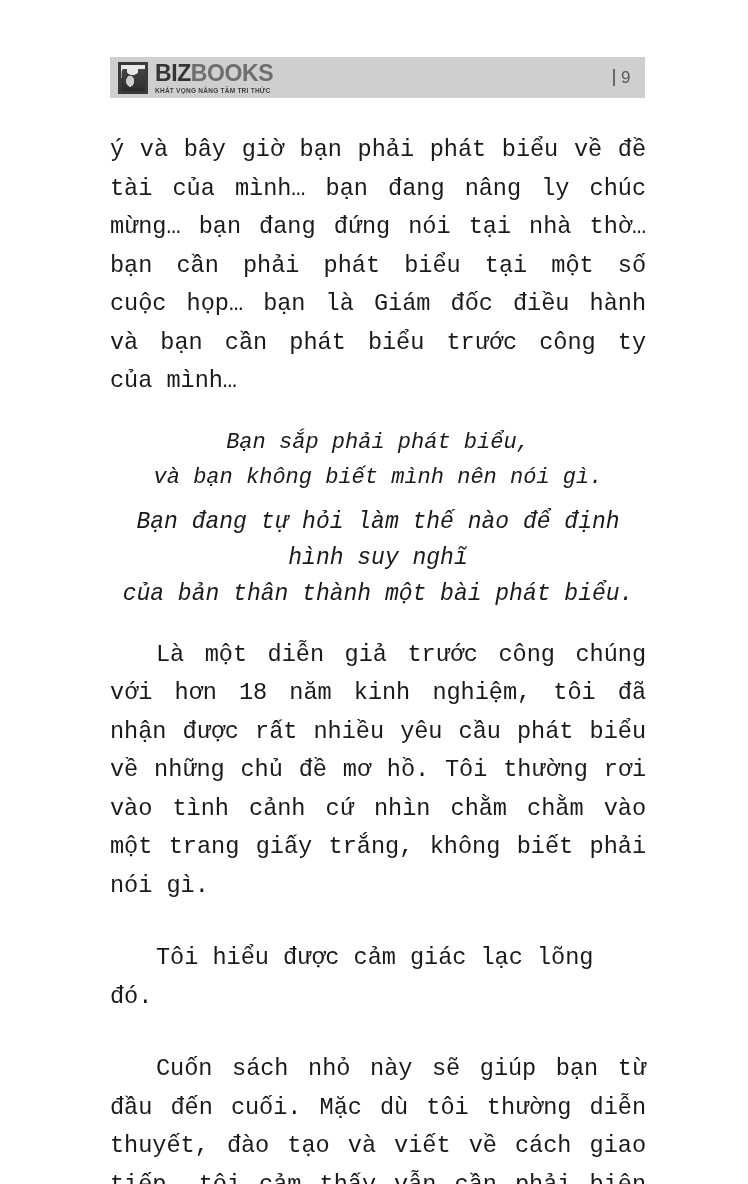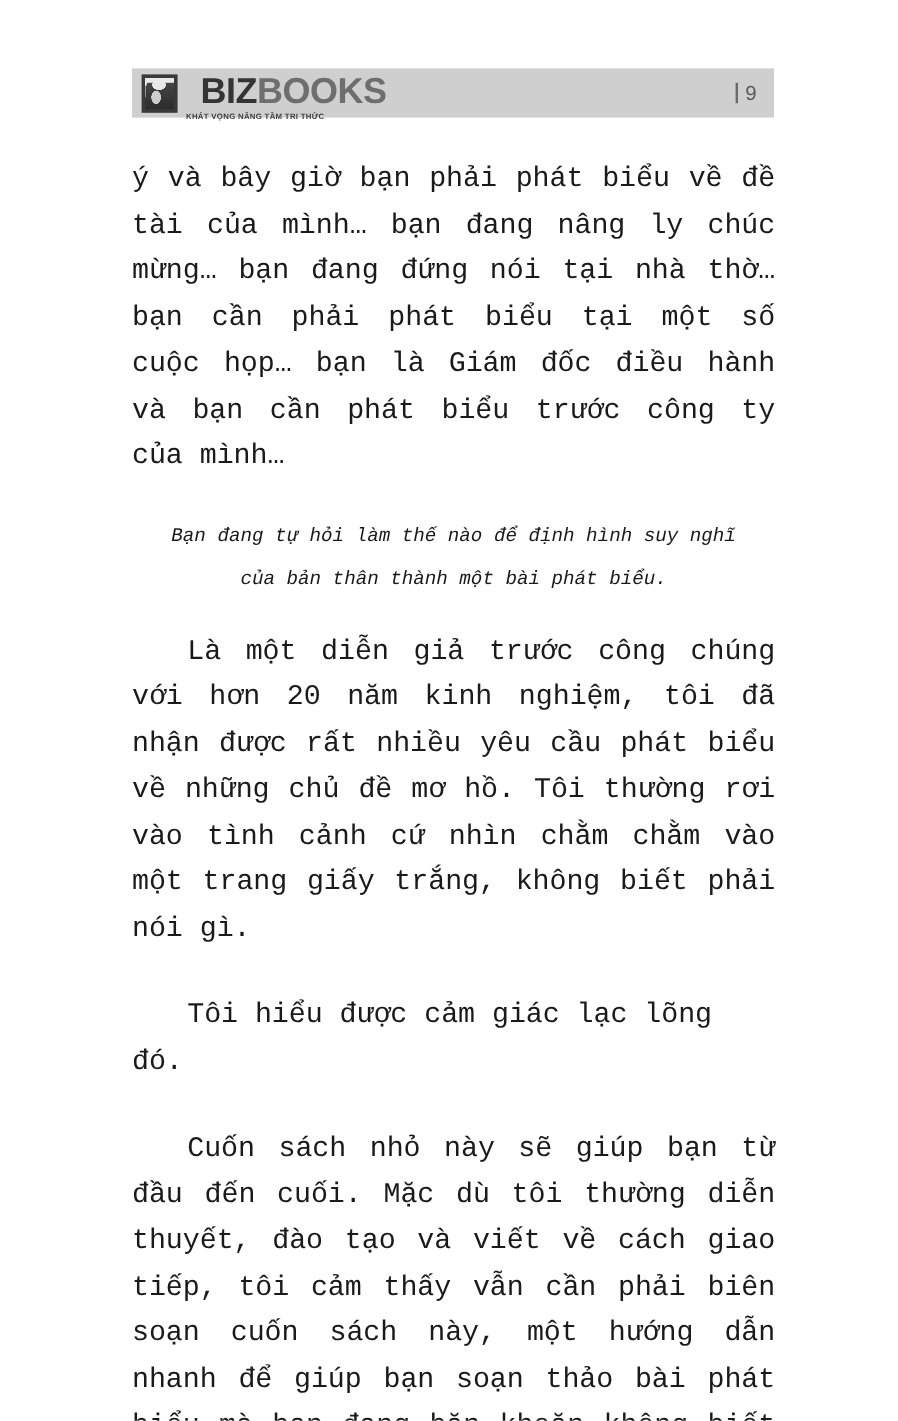--- a/index.html
+++ b/index.html
@@ -67,25 +67,24 @@
   .brand-text {
     margin-left: 7px;
     display: flex;
     flex-direction: column;
     justify-content: flex-start;
     line-height: 1;
     padding-top: 1px;
   }
   .wordmark {
     font-family: "Liberation Sans", sans-serif;
-    font-size: 30px;
+    font-size: 23px;
     letter-spacing: -0.4px;
     line-height: 1;
     white-space: nowrap;
-    margin-left: 12px;
   }
   .wordmark .w-biz {
     font-weight: bold;
     color: #343434;
   }
   .wordmark .w-books {
     font-weight: bold;
     color: #6e6e6e;
   }
   .tagline {
@@ -147,22 +146,22 @@
     margin: 0;
     text-align: center;
     font-style: italic;
     line-height: 35px;
   }
   .verse-1 {
     margin-top: 24px;
     font-size: 22px;
   }
   .verse-2 {
-    margin-top: 28px;
-    font-size: 16px;
+    margin-top: 9px;
+    font-size: 23px;
     line-height: 36px;
   }
 </style>
 </head>
 <body>
 
 <div class="header-bar">
   <div class="brand">
     <div class="brand-mark">
       <div class="bm-inner"></div>
@@ -178,26 +177,30 @@
   <div class="page-num">
     <span class="rule"></span>
     <span>9</span>
   </div>
 </div>
 
 <div class="content">
 
   <p class="body">ý và bây giờ bạn phải phát biểu về đề tài của mình… bạn đang nâng ly chúc mừng… bạn đang đứng nói tại nhà thờ… bạn cần phải phát biểu tại một số cuộc họp… bạn là Giám đốc điều hành và bạn cần phát biểu trước công ty của mình…</p>
 
+  <div class="verse verse-1">
+    <div>Bạn sắp phải phát biểu,</div>
+    <div>và bạn không biết mình nên nói gì.</div>
+  </div>
 
   <div class="verse verse-2">
     <div>Bạn đang tự hỏi làm thế nào để định hình suy nghĩ</div>
     <div>của bản thân thành một bài phát biểu.</div>
   </div>
 
-  <p class="body indent gap" style="margin-top:24px;">Là một diễn giả trước công chúng với hơn 20 năm kinh nghiệm, tôi đã nhận được rất nhiều yêu cầu phát biểu về những chủ đề mơ hồ. Tôi thường rơi vào tình cảnh cứ nhìn chằm chằm vào một trang giấy trắng, không biết phải nói gì.</p>
+  <p class="body indent gap" style="margin-top:24px;">Là một diễn giả trước công chúng với hơn 18 năm kinh nghiệm, tôi đã nhận được rất nhiều yêu cầu phát biểu về những chủ đề mơ hồ. Tôi thường rơi vào tình cảnh cứ nhìn chằm chằm vào một trang giấy trắng, không biết phải nói gì.</p>
 
   <p class="body indent gap nojust">Tôi hiểu được cảm giác lạc lõng đó.</p>
 
 
   <p class="body indent gap">Cuốn sách nhỏ này sẽ giúp bạn từ đầu đến cuối. Mặc dù tôi thường diễn thuyết, đào tạo và viết về cách giao tiếp, tôi cảm thấy vẫn cần phải biên soạn cuốn sách này, một hướng dẫn nhanh để giúp bạn soạn thảo bài phát biểu mà bạn đang băn khoăn không biết viết như thế nào.</p>
 
 </div>
 
 </body></html>

